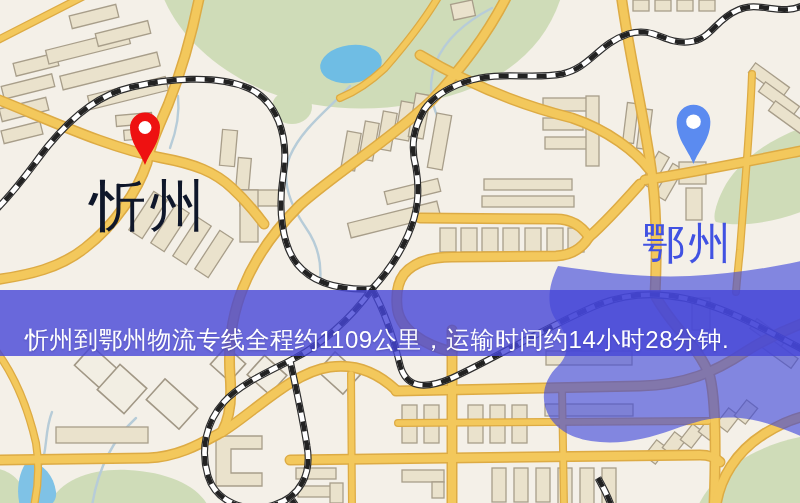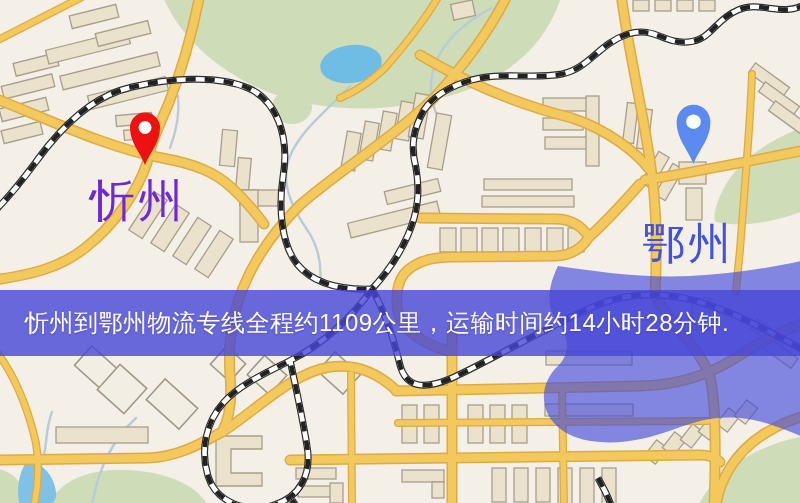--- a/index.html
+++ b/index.html
@@ -19,32 +19,32 @@
   .road-core .minor{stroke-width:5.5;}
   .rail-base{stroke:#2e2e2e;stroke-width:7;fill:none;stroke-linecap:butt;}
   .rail-white{stroke:#ffffff;stroke-width:4.6;fill:none;}
   .rail-dash{stroke:#222222;stroke-width:4.6;fill:none;stroke-dasharray:10 9;}
   .stream{stroke:#b7ccd8;stroke-width:2.4;fill:none;stroke-linecap:round;}
 
   
   #route-banner{
     position:absolute;left:0;top:290px;width:800px;height:66px;
     background:rgba(70,70,215,0.80);
-    display:flex;align-items:center;
+    display:flex;align-items:flex-end;
     color:#ffffff;font-size:24px;letter-spacing:0.5px;
     padding-left:25px;box-sizing:border-box;white-space:nowrap;
     text-shadow:0 1px 2px rgba(40,40,120,0.35);
   }
 
   
   .pin{position:absolute;}
   #origin-pin{left:125px;top:104px;width:40px;height:68px;}
   #dest-pin{left:671px;top:102px;width:45px;height:63px;}
   .city-label{position:absolute;font-weight:500;line-height:1;letter-spacing:3px;}
-  #origin-label{left:90px;top:178px;font-size:45px;color:#6d28d9;}
+  #origin-label{left:90px;top:178px;font-size:56px;color:#0f172a;}
   #dest-label{left:642px;top:178px;font-size:43px;color:#4152e2;margin-top:44px;}
 </style>
 </head>
 <body>
 
 <div id="screen">
 
   <svg id="map-svg" viewBox="0 0 800 503" xmlns="http://www.w3.org/2000/svg">
 
     <rect x="-2" y="-2" width="804" height="507" fill="#f4f0e8"></rect>

